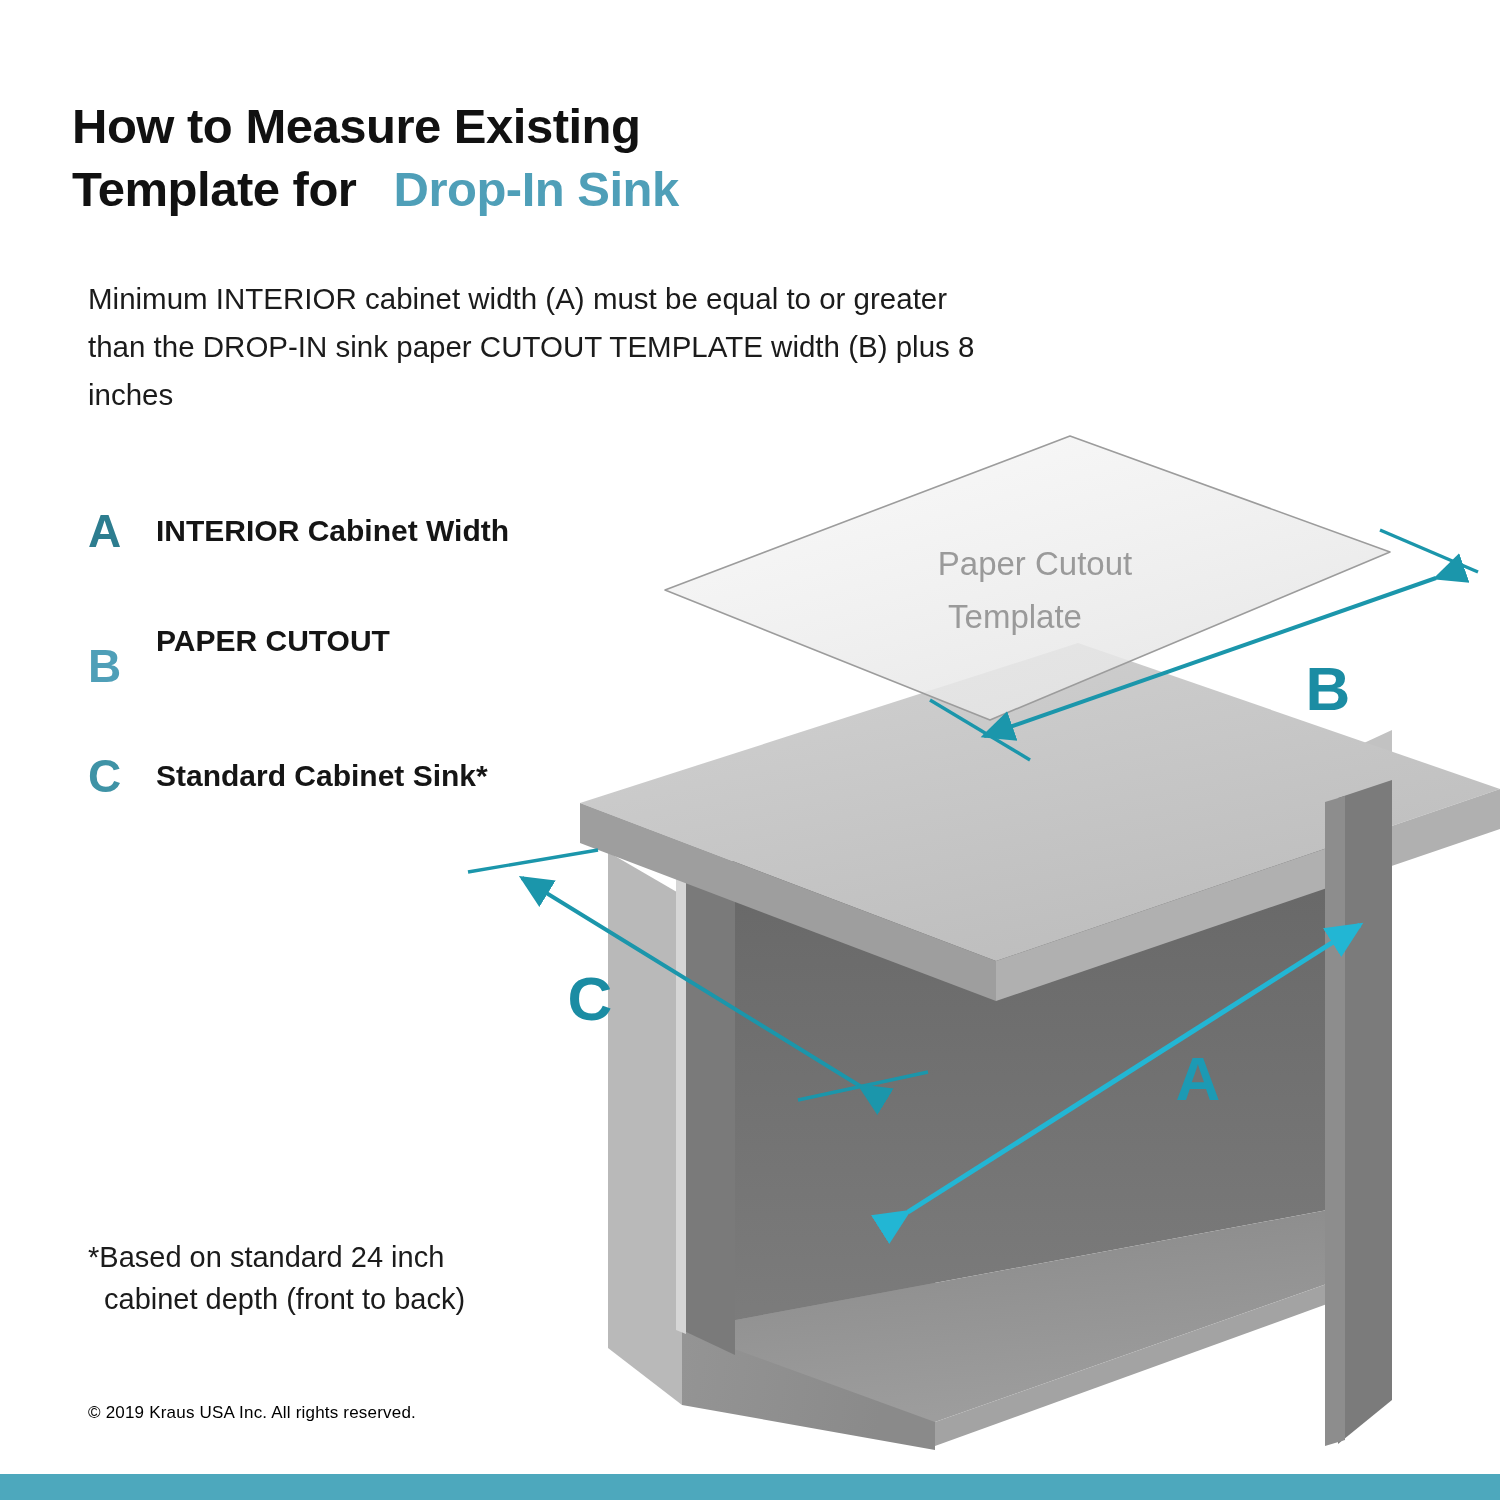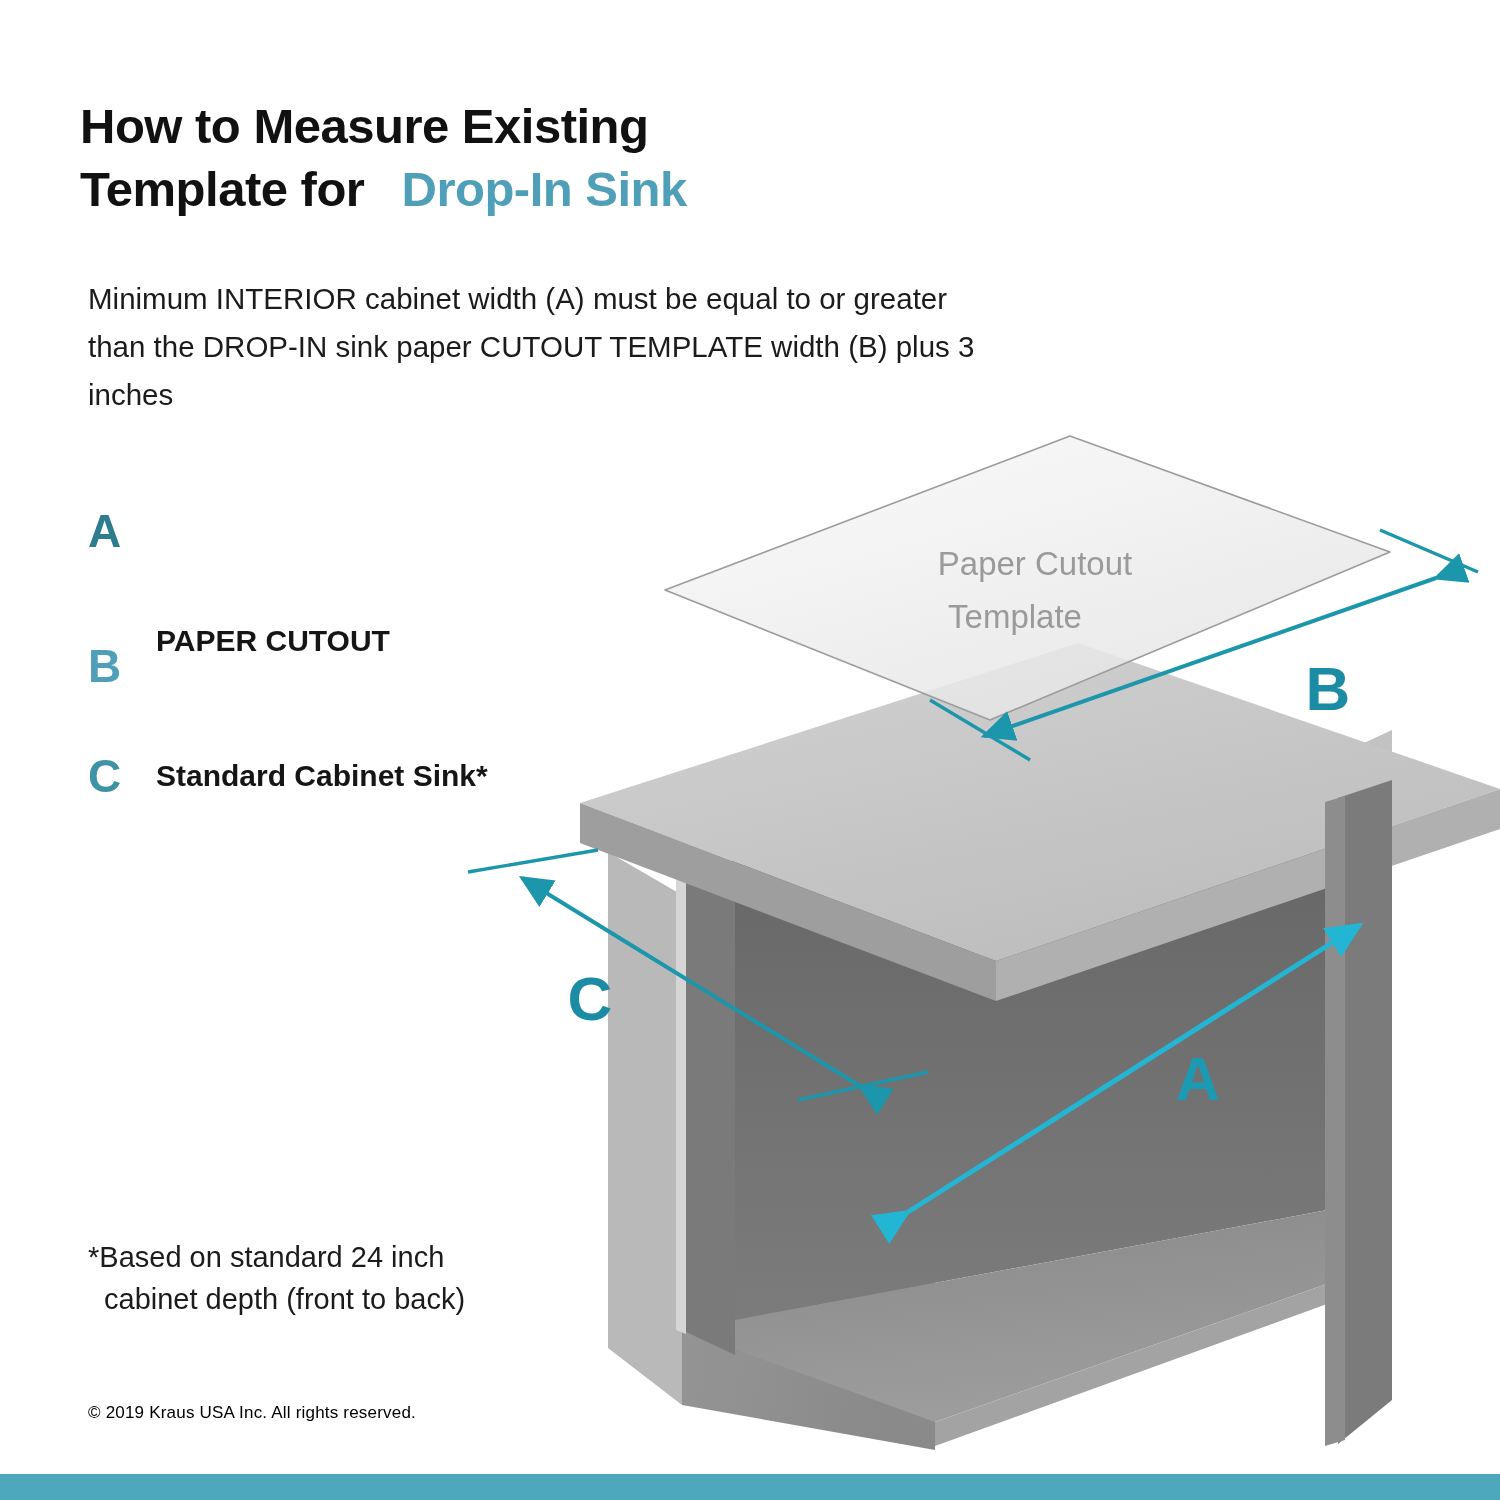--- a/index.html
+++ b/index.html
@@ -18,21 +18,21 @@
 
   .page {
     position: absolute;
     inset: 0;
     background: #ffffff;
   }
 
   
   .title-block {
     position: absolute;
-    left: 80px;
+    left: 72px;
     top: 95px;
     width: 820px;
   }
   .title-line {
     font-size: 49px;
     font-weight: 700;
     color: #111111;
     letter-spacing: -0.5px;
     line-height: 1.28;
   }
@@ -176,26 +176,27 @@
 </head>
 <body>
 
 <div class="page">
 
   <div class="title-block">
     <div class="title-line">How to Measure Existing</div>
     <div class="title-line"><span>Template for </span><span class="title-accent">Drop-In Sink</span></div>
   </div>
 
-  <div class="intro">Minimum INTERIOR cabinet width (A) must be equal to or greater than the DROP-IN sink paper CUTOUT TEMPLATE width (B) plus 3 inches</div>
+  <div class="intro">Minimum INTERIOR cabinet width (A) must be equal to or greater than the DROP-IN sink paper CUTOUT TEMPLATE width (B) plus 8 inches</div>
 
 
   <div class="legend">
     <div class="legend-row">
       <div class="legend-letter a">A</div>
+      <div class="legend-text">INTERIOR Cabinet Width</div>
     </div>
     <div class="legend-row two-line">
       <div class="legend-letter b">B</div>
       <div>
         <div class="legend-text">PAPER CUTOUT</div>
       </div>
     </div>
     <div class="legend-row">
       <div class="legend-letter c">C</div>
       <div class="legend-text">Standard Cabinet Sink*</div>

